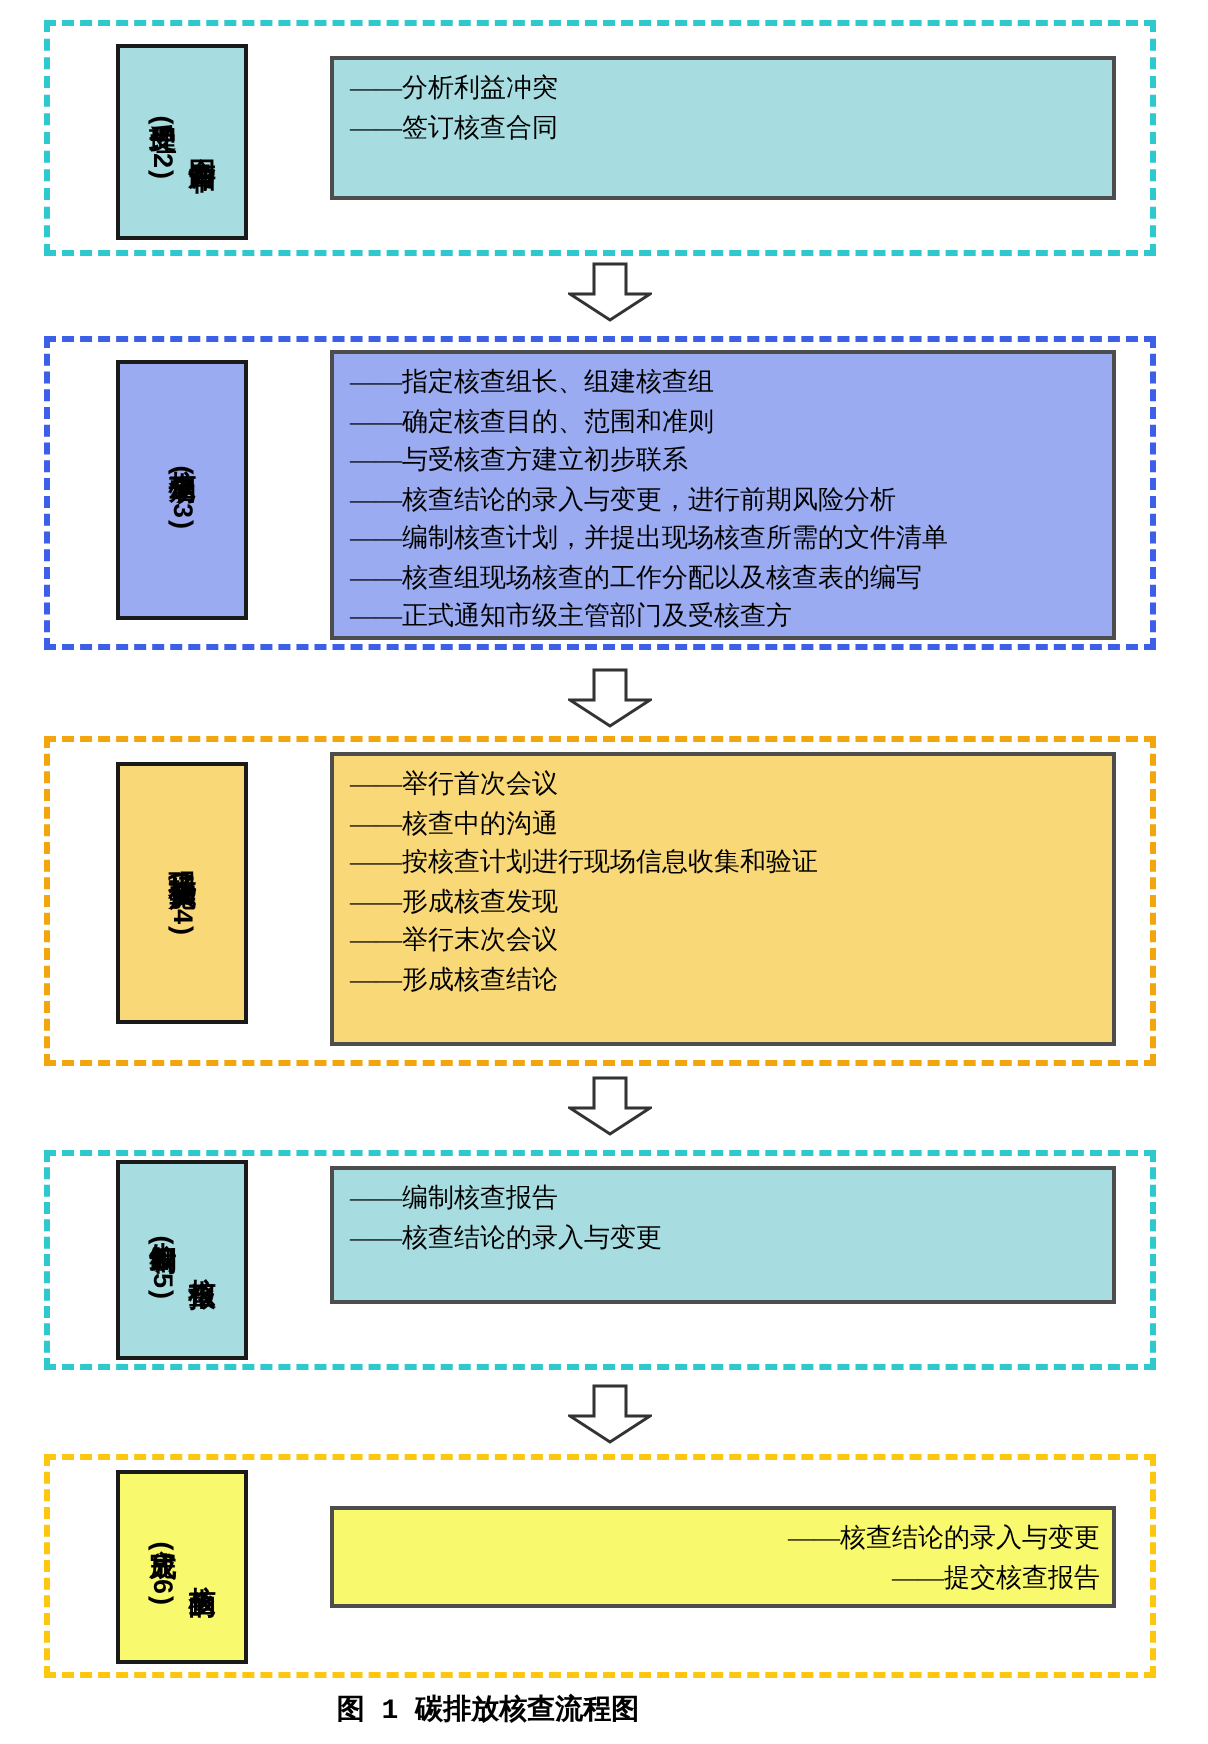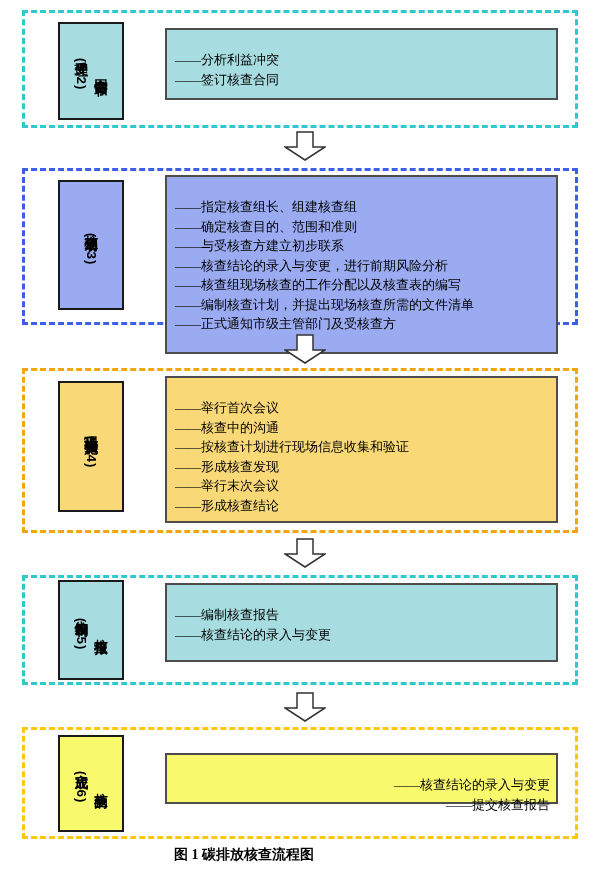--- a/index.html
+++ b/index.html
@@ -54,26 +54,26 @@
     line-height: 1.45;
   }
 
   
   .content-box {
     position: absolute;
     left: 140px; width: 393px;
     background: var(--fill, #ddd);
     border: 2px solid #4d4d4d;
     box-sizing: border-box;
-    padding: 20px 6px 0 8px;
+    padding: 4px 6px 0 8px;
   }
   .s0 .content-box { top: 15px; height: 72px; }
-  .s1 .content-box { top: 4px;  height: 179px; }
+  .s1 .content-box { top: 4px;  height: 145px; }
   .s2 .content-box { top: 5px;  height: 147px; }
-  .s3 .content-box { top: 5px;  height: 79px; }
+  .s3 .content-box { top: 5px;  height: 69px; }
   .s4 .content-box { top: 23px; height: 51px; text-align: right; }
 
   .item {
     font-size: 13px;
     line-height: 19.5px;
     white-space: nowrap;
   }
 
   
   .arrow {
@@ -84,21 +84,21 @@
   .a1 { top: 334px; }
   .a2 { top: 538px; }
   .a3 { top: 692px; }
   .arrow svg { display: block; }
 
   
   .caption {
     position: absolute;
     top: 846px; left: 0; width: 488px;
     text-align: center;
-    font-family: Liberation Serif, serif;
+    font-family: Liberation Mono, monospace;
     font-weight: bold;
     font-size: 14px;
   }
 </style>
 </head>
 <body>
 
 <div class="page">
 
   <section class="stage s0" style="--dash: #2ec8cf; --fill: #a7dce0;">
@@ -123,22 +123,22 @@
   <section class="stage s1" style="--dash: #3c5fe8; --fill: #9aabf2;">
     <div class="vlabel-box">
       <div class="vlabel">核查启动 (5.3)</div>
     </div>
     <div class="content-box">
       <div class="items">
           <div class="item">——指定核查组长、组建核查组</div>
           <div class="item">——确定核查目的、范围和准则</div>
           <div class="item">——与受核查方建立初步联系</div>
           <div class="item">——核查结论的录入与变更，进行前期风险分析</div>
+          <div class="item">——编制核查计划，并提出现场核查所需的文件清单</div>
           <div class="item">——核查组现场核查的工作分配以及核查表的编写</div>
-          <div class="item">——编制核查计划，并提出现场核查所需的文件清单</div>
           <div class="item">——正式通知市级主管部门及受核查方</div>
         </div>
     </div>
   </section>
 
   <div class="arrow a1">
     <svg width="42" height="30" viewBox="0 0 42 30" xmlns="http://www.w3.org/2000/svg">
       <polygon points="13,1 29,1 29,16 41,16 21,29 1,16 13,16" fill="#ffffff" stroke="#333333" stroke-width="1.5"></polygon>
     </svg>
   </div>

